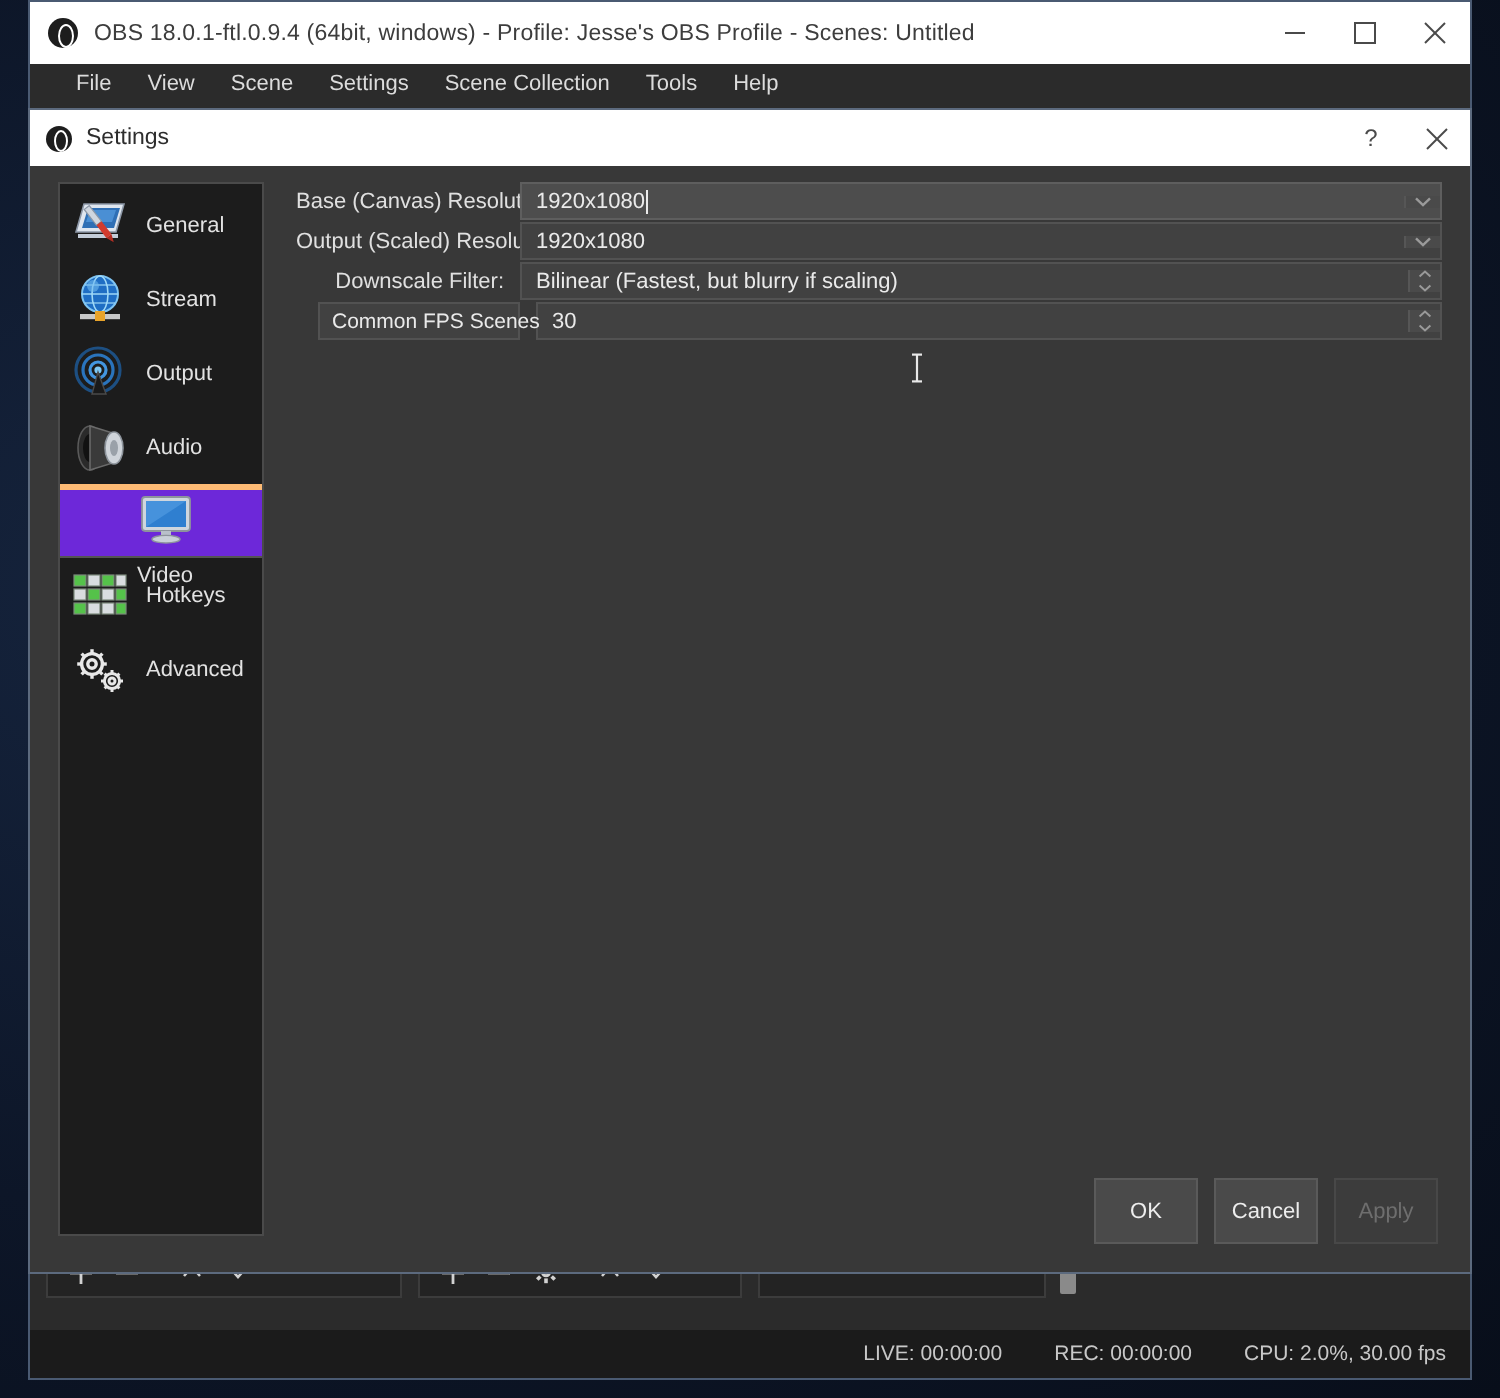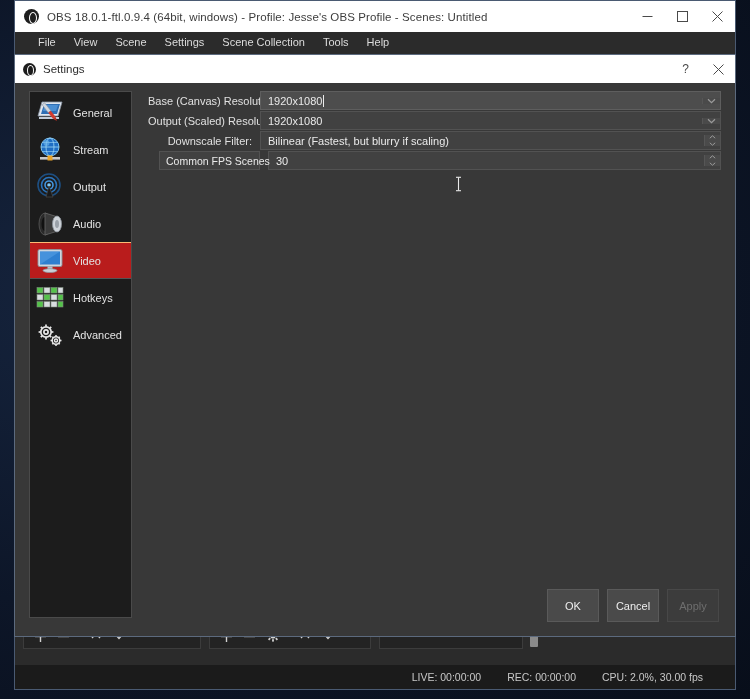--- a/index.html
+++ b/index.html
@@ -163,21 +163,21 @@
 
   
   #obs-statusbar {
     position: absolute;
     left: 0; right: 0; bottom: 0;
     height: 24px;
     background: #1b1b1b;
     display: flex;
     align-items: center;
     justify-content: flex-end;
-    padding-right: 32px;
+    padding-right: 12px;
     gap: 26px;
   }
   .status-text {
     font-size: 10.5px;
     color: #c8c8c8;
     white-space: nowrap;
   }
 
   
   #settings-dialog {
@@ -251,23 +251,24 @@
     padding-top: 2px;
   }
   .nav-item {
     height: 37px;
     display: flex;
     align-items: center;
     padding-left: 4px;
     gap: 7px;
   }
   .nav-item.selected {
-    background: #b91c1c;
-    border-top: 1px solid #fdba74;
+    background: #6d28d9;
+    border-top: 3px solid #fdba74;
     border-bottom: 1px solid #545454;
+    flex-direction: column;
   }
   .nav-label {
     font-size: 11px;
     color: #e2e2e2;
     white-space: nowrap;
   }
   .nav-icon {
     width: 32px; height: 30px;
     flex: 0 0 auto;
     display: flex;

